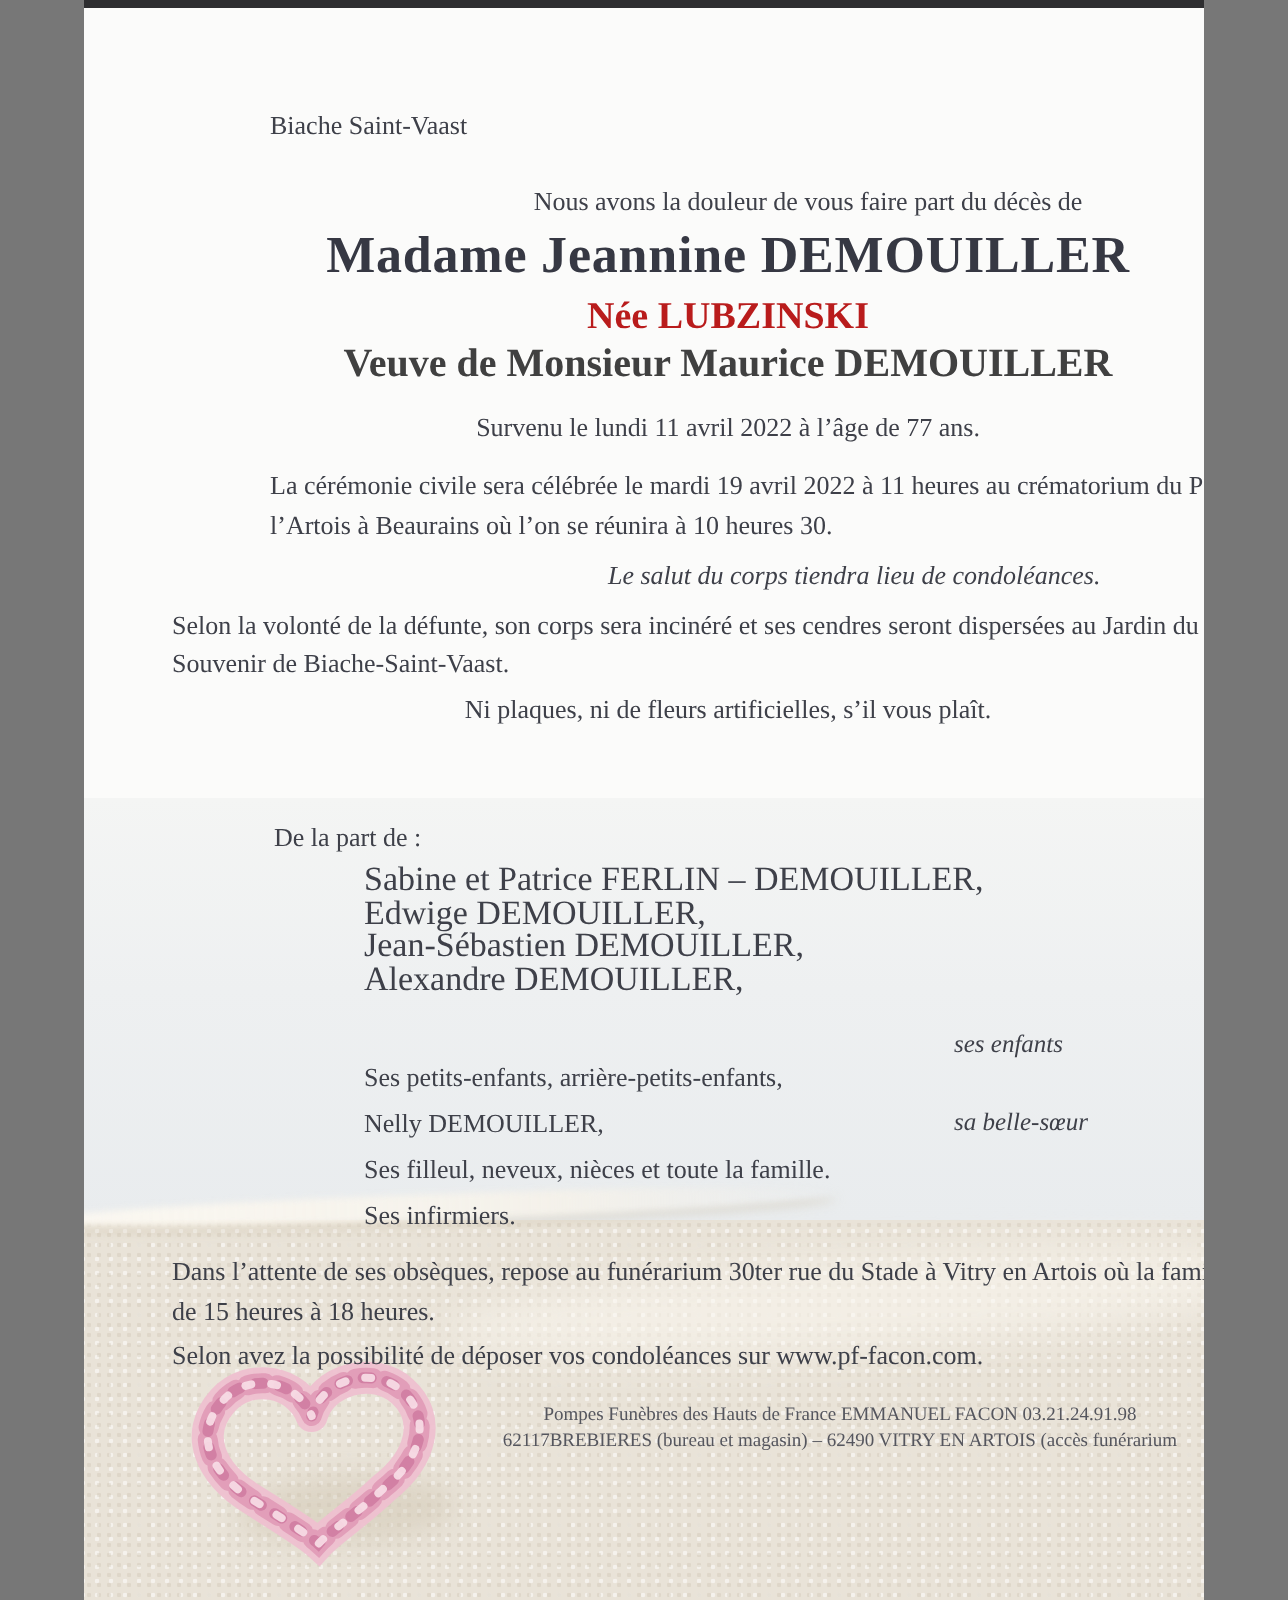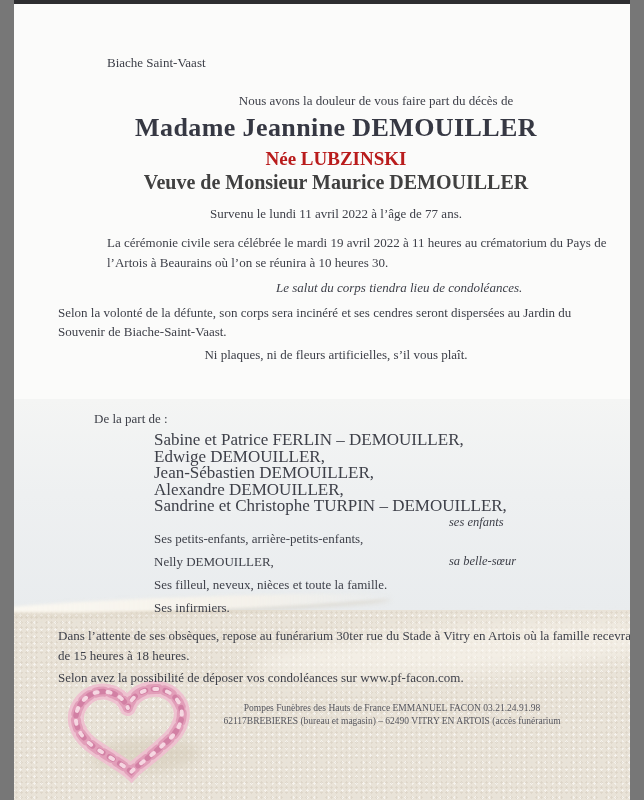--- a/index.html
+++ b/index.html
@@ -1,17 +1,17 @@
 <!DOCTYPE html>
 <html><head>
 <meta charset="utf-8">
 <style>
   html,body{margin:0;padding:0;background:#777;}
   .page{
-    position:relative;width:616px;height:800px;margin:0 auto;
+    position:relative;width:560px;height:800px;margin:0 auto;
     background:#fbfbfa;overflow:hidden;
     font-family:"Liberation Serif","DejaVu Serif",serif;
     color:#3e4049;
   }
   .scan-edge-top{position:absolute;top:0;left:0;right:0;height:4px;background:#2e2e30;}
   .bg-sea{position:absolute;left:0;right:0;top:399px;height:212px;
     background:linear-gradient(180deg,#f4f5f4 0%,#eef0f1 45%,#e9ecee 100%);}
   .bg-sand{position:absolute;left:0;right:0;top:610px;height:190px;
     background-color:#e9e3d8;
     background-image:
@@ -32,21 +32,21 @@
   .city{left:93px;top:54px;}
   .intro{top:92px;padding-left:40px;}
   .title{top:110px;font-size:26px;font-weight:bold;color:#363843;letter-spacing:.4px;}
   .maiden{top:146px;font-size:19px;font-weight:bold;color:#b91c1c;}
   .widow{top:168px;font-size:20px;font-weight:bold;color:#404040;}
   .death{top:205px;}
   .ceremony{left:93px;top:233px;width:502px;line-height:1.5;}
   .salute{left:262px;top:279px;font-style:italic;}
   .ashes{left:44px;top:304px;width:556px;line-height:1.45;}
   .noflowers{top:346px;}
-  .fromlabel{left:80px;top:410px;}
+  .fromlabel{left:95px;top:410px;}
   .children{left:140px;top:432px;font-size:17px;line-height:16.5px;}
   .relation{font-style:italic;font-size:12.5px;}
   .rel-children{left:435px;top:514px;}
   .grandchildren{left:140px;top:530px;}
   .nelly{left:140px;top:553px;}
   .rel-sister{left:435px;top:553px;}
   .extended{left:140px;top:576px;}
   .nurses{left:140px;top:599px;}
   .funerarium{left:44px;top:626px;width:584px;line-height:1.5;}
   .condolences{left:44px;top:669px;}
@@ -90,21 +90,20 @@
   <div class="txt ashes">Selon la volonté de la défunte, son corps sera incinéré et ses cendres seront dispersées au Jardin du Souvenir de Biache-Saint-Vaast.</div>
   <div class="txt center noflowers">Ni plaques, ni de fleurs artificielles, s’il vous plaît.</div>
 
   <div class="txt fromlabel">De la part de :</div>
 
   <div class="txt children">
     <div>Sabine et Patrice FERLIN – DEMOUILLER,</div>
     <div>Edwige DEMOUILLER,</div>
     <div>Jean-Sébastien DEMOUILLER,</div>
     <div>Alexandre DEMOUILLER,</div>
-    <div>Sandrine et Christophe TURPIN – DEMOUILLER,</div>
   </div>
   <div class="txt relation rel-children">ses enfants</div>
 
   <div class="txt grandchildren">Ses petits-enfants, arrière-petits-enfants,</div>
   <div class="txt nelly">Nelly DEMOUILLER,</div>
   <div class="txt relation rel-sister">sa belle-sœur</div>
   <div class="txt extended">Ses filleul, neveux, nièces et toute la famille.</div>
   <div class="txt nurses">Ses infirmiers.</div>
 
   <div class="txt funerarium">Dans l’attente de ses obsèques, repose au funérarium 30ter rue du Stade à Vitry en Artois où la famille recevra de 15 heures à 18 heures.</div>

